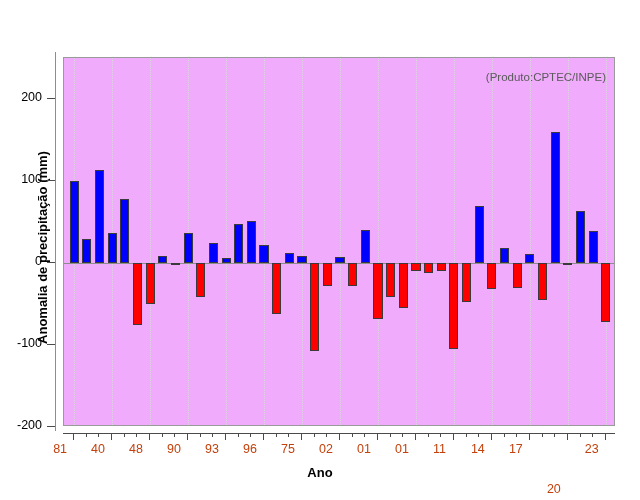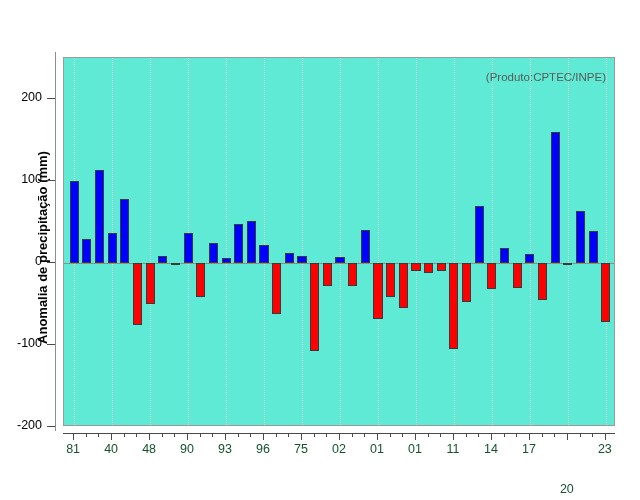--- a/index.html
+++ b/index.html
@@ -35,21 +35,21 @@
   }
 
   .plot-area {
     position: absolute;
     left: 63px;
     top: 57px;
     width: 552px;
     height: 369px;
     border: 1px solid #9a9a9a;
     box-sizing: border-box;
-    background: #5eead4;
+    background: #f0abfc;
     overflow: hidden;
     text-decoration: underline;
   }
 
   .gridlines {
     position: absolute;
     left: 0; top: 0;
     width: 100%;
     height: 100%;
     pointer-events: none;
@@ -136,23 +136,23 @@
     width: 1px;
     height: 7px;
     background: #4a4a4a;
   }
 
   .x-tick-label {
     position: absolute;
     top: 442px;
     width: 40px;
     margin-left: -20px;
-    text-align: center;
+    text-align: left;
     font-size: 12.5px;
-    color: #14532d;
+    color: #c2410c;
   }
 
   .x-axis-title {
     position: absolute;
     left: 0;
     top: 465px;
     width: 640px;
     text-align: center;
     font-size: 13px;
     font-weight: bold;
@@ -317,14 +317,15 @@
       <div class="x-tick-label" style="left: 301.02px;">75</div>
       <div class="x-tick-label" style="left: 339px;">02</div>
       <div class="x-tick-label" style="left: 376.98px;">01</div>
       <div class="x-tick-label" style="left: 414.96px;">01</div>
       <div class="x-tick-label" style="left: 452.94px;">11</div>
       <div class="x-tick-label" style="left: 490.93px;">14</div>
       <div class="x-tick-label" style="left: 528.91px;">17</div>
       <div class="x-tick-label" style="left: 566.89px; margin-top: 40px;">20</div>
       <div class="x-tick-label" style="left: 604.87px;">23</div>
     </div>
+  <div class="x-axis-title">Ano</div>
 
 </div>
 
 </body></html>

